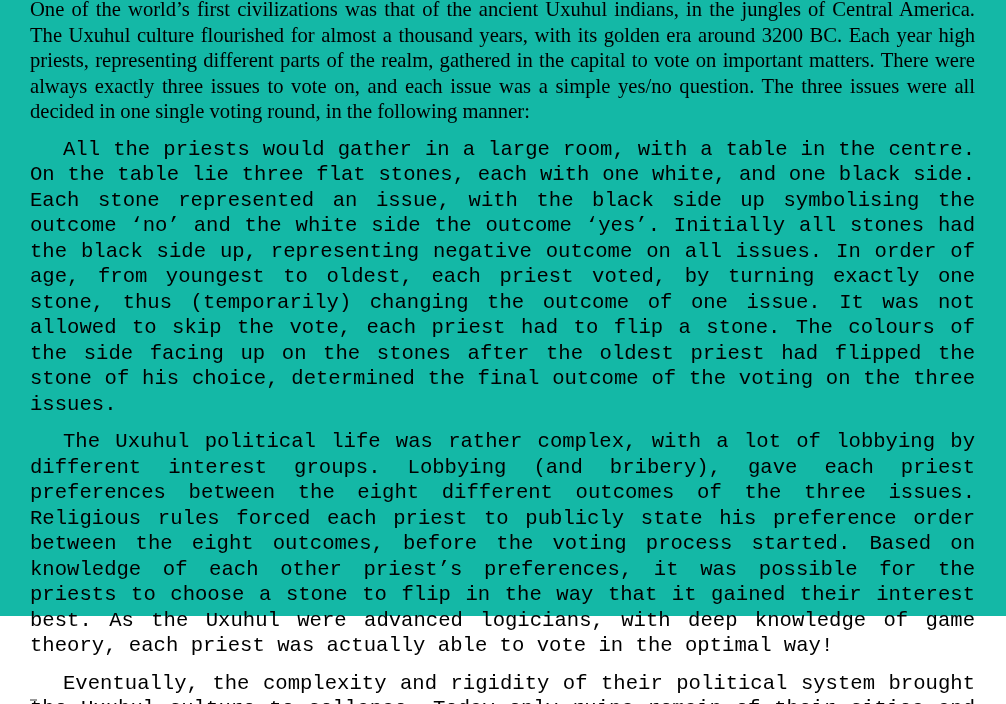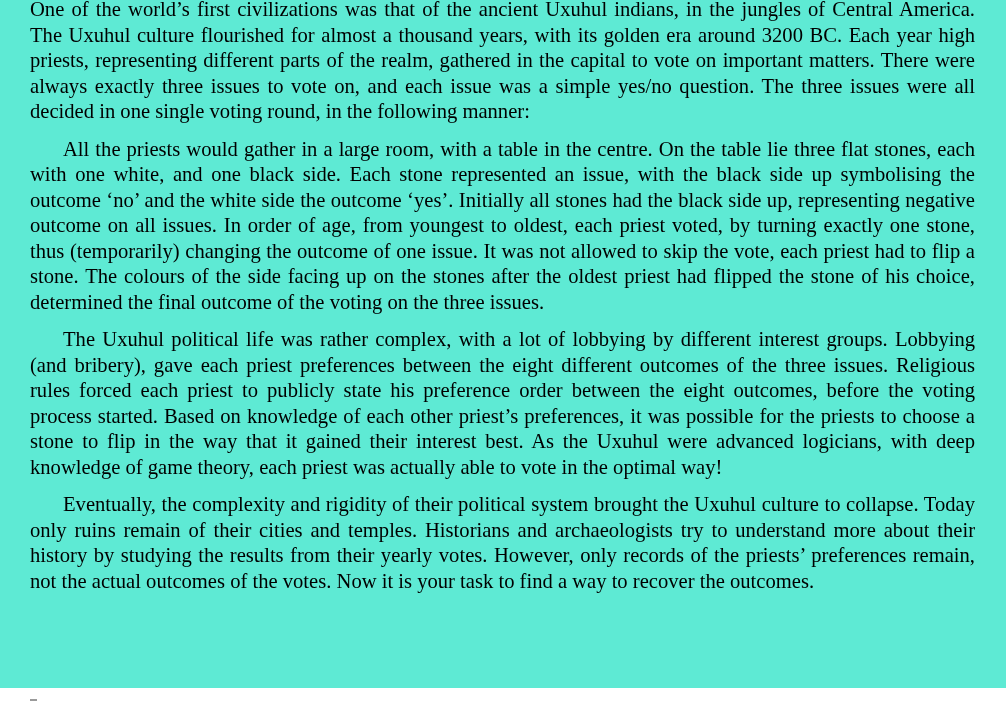--- a/index.html
+++ b/index.html
@@ -11,41 +11,42 @@
     width: 1006px;
     height: 704px;
     overflow: hidden;
     position: relative;
   }
   .page {
     position: absolute;
     top: 0;
     left: 0;
     width: 1006px;
-    height: 688px;
+    height: 616px;
     box-sizing: border-box;
     padding: 0 31px 15px 30px;
-    background: #5eead4;
+    background: #14b8a6;
   }
   .statement p {
     font-family: "Liberation Serif", "DejaVu Serif", serif;
     font-size: 20.6px;
     line-height: 25.5px;
     color: #000000;
     text-align: justify;
     margin: 0 0 12px 0;
     -webkit-hyphens: auto;
     hyphens: auto;
   }
   .statement p.first {
     margin-top: -3px;
     text-indent: 0;
   }
   .statement p.indented {
     text-indent: 33px;
+    font-family: Liberation Mono, monospace;
   }
   .cutoff-fragment {
     position: absolute;
     left: 30px;
     top: 699px;
     width: 7px;
     height: 2px;
     background: #9a9a9a;
   }
 </style>

